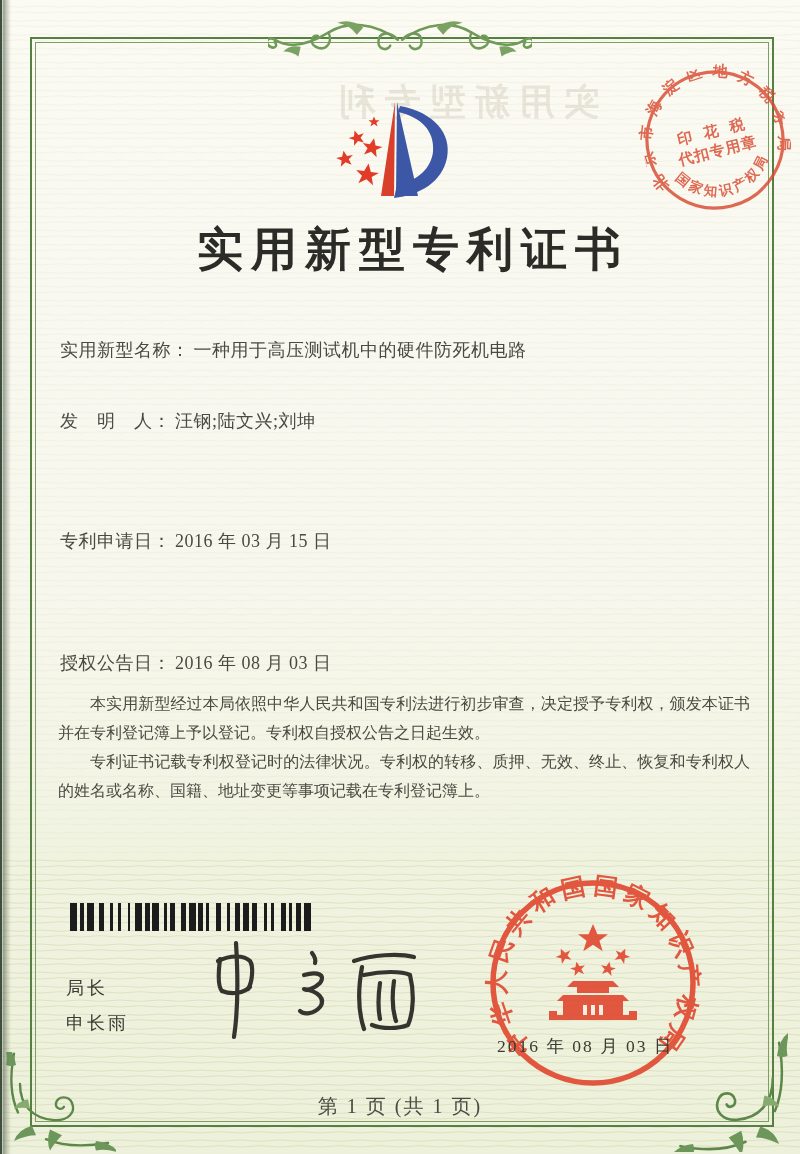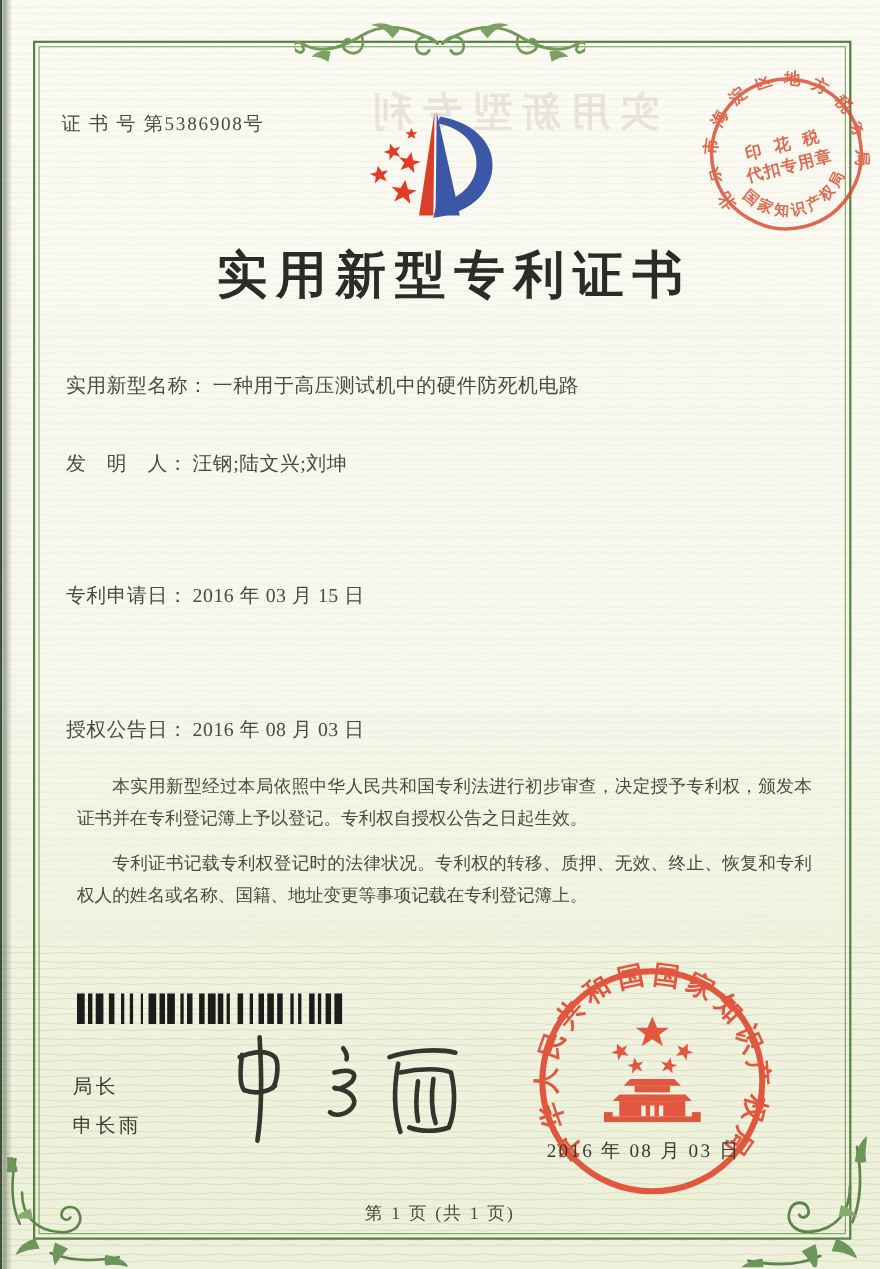--- a/index.html
+++ b/index.html
@@ -24,30 +24,30 @@
   }
   .cert-no{position:absolute;left:56px;top:100px;font-size:17.5px;letter-spacing:1.5px;color:#4b4b44;}
   .logo{position:absolute;left:328px;top:96px;}
   .title{position:absolute;left:0;top:219px;width:100%;text-align:center;
     font-size:46px;font-weight:600;letter-spacing:8px;color:#2b2b27;padding-left:13px;}
   .field-row{position:absolute;left:60px;font-size:18px;white-space:nowrap;color:#4a4a42;}
   .field-row .lab{letter-spacing:.5px;}
   .field-row .val{margin-left:4px;letter-spacing:.5px;}
   .paras{position:absolute;left:58px;top:689px;width:692px;font-size:16px;
     line-height:29px;text-align:justify;color:#4a4a42;}
-  .paras p{margin:12px;text-indent:2em;}
+  .paras p{margin:0;text-indent:2em;}
   .barcode{position:absolute;left:70px;top:903px;width:262px;height:28px;display:flex;align-items:stretch;overflow:hidden;}
   .barcode div{flex:0 0 auto;height:100%;}
   .sig-label{position:absolute;left:66px;font-size:18px;letter-spacing:3px;color:#3c3c35;}
   .sig-script{position:absolute;left:192px;top:931px;}
   .seal{position:absolute;left:481px;top:871px;mix-blend-mode:multiply;}
   .seal-date{position:absolute;left:497px;top:1034px;font-size:17.5px;letter-spacing:2px;color:#3b3b33;z-index:4;}
   .tax-stamp{position:absolute;left:642px;top:67px;transform:rotate(-14deg);mix-blend-mode:multiply;z-index:4;}
   .footer{position:absolute;left:0;top:1093px;width:100%;text-align:center;
-    font-size:16px;letter-spacing:2px;color:#4a4a42;}
+    font-size:20px;letter-spacing:2px;color:#4a4a42;}
 </style>
 </head>
 <body>
 
 <div class="page">
 
   <svg class="waves" id="waves" width="800" height="1154">
       <path d="M0 6 q 20 2.6 40 0 q 20 2.6 40 0 q 20 2.6 40 0 q 20 2.6 40 0 q 20 2.6 40 0 q 20 2.6 40 0 q 20 2.6 40 0 q 20 2.6 40 0 q 20 2.6 40 0 q 20 2.6 40 0 q 20 2.6 40 0 q 20 2.6 40 0 q 20 2.6 40 0 q 20 2.6 40 0 q 20 2.6 40 0 q 20 2.6 40 0 q 20 2.6 40 0 q 20 2.6 40 0 q 20 2.6 40 0 q 20 2.6 40 0" fill="none" stroke="#c7d5a2" stroke-width="0.9" opacity="0.2"></path>
       <path d="M0 13 q 20 -2.6 40 0 q 20 -2.6 40 0 q 20 -2.6 40 0 q 20 -2.6 40 0 q 20 -2.6 40 0 q 20 -2.6 40 0 q 20 -2.6 40 0 q 20 -2.6 40 0 q 20 -2.6 40 0 q 20 -2.6 40 0 q 20 -2.6 40 0 q 20 -2.6 40 0 q 20 -2.6 40 0 q 20 -2.6 40 0 q 20 -2.6 40 0 q 20 -2.6 40 0 q 20 -2.6 40 0 q 20 -2.6 40 0 q 20 -2.6 40 0 q 20 -2.6 40 0" fill="none" stroke="#c7d5a2" stroke-width="0.9" opacity="0.2"></path>
       <path d="M0 20 q 20 2.6 40 0 q 20 2.6 40 0 q 20 2.6 40 0 q 20 2.6 40 0 q 20 2.6 40 0 q 20 2.6 40 0 q 20 2.6 40 0 q 20 2.6 40 0 q 20 2.6 40 0 q 20 2.6 40 0 q 20 2.6 40 0 q 20 2.6 40 0 q 20 2.6 40 0 q 20 2.6 40 0 q 20 2.6 40 0 q 20 2.6 40 0 q 20 2.6 40 0 q 20 2.6 40 0 q 20 2.6 40 0 q 20 2.6 40 0" fill="none" stroke="#c7d5a2" stroke-width="0.9" opacity="0.2"></path>
@@ -251,21 +251,20 @@
   </svg>
 
   <svg class="orn" style="left:668px;top:1016px" width="120" height="136">
     <use href="#cornerOrn" transform="translate(4,18) scale(1.05,1.1)"></use>
   </svg>
 
   <div class="content">
 
     <div class="ghost-title">实用新型专利</div>
 
-    <div class="cert-no">证 书 号 第5386908号</div>
 
     <svg class="logo" width="142" height="108" viewBox="0 0 142 108">
       <defs>
         <path id="st" d="M0,-10 L2.94,-3.09 10,-3.09 4.28,1.18 6.47,8.09 0,3.82 -6.47,8.09 -4.28,1.18 -10,-3.09 -2.94,-3.09 Z"></path>
       </defs>
       <path d="M72 10 C 106 16 124 38 119 62 C 114 86 92 99 66 102 L 69 89 C 90 85 103 72 105 56 C 107 35 93 21 70 16 Z" fill="#3c57a6"></path>
       <polygon points="67,6 53,100 66,100" fill="#d8402c"></polygon>
       <polygon points="69,6 68,100 90,100" fill="#3c57a6"></polygon>
       <g fill="#e23c28">
         <use href="#st" transform="translate(46,26) scale(0.55)"></use>

